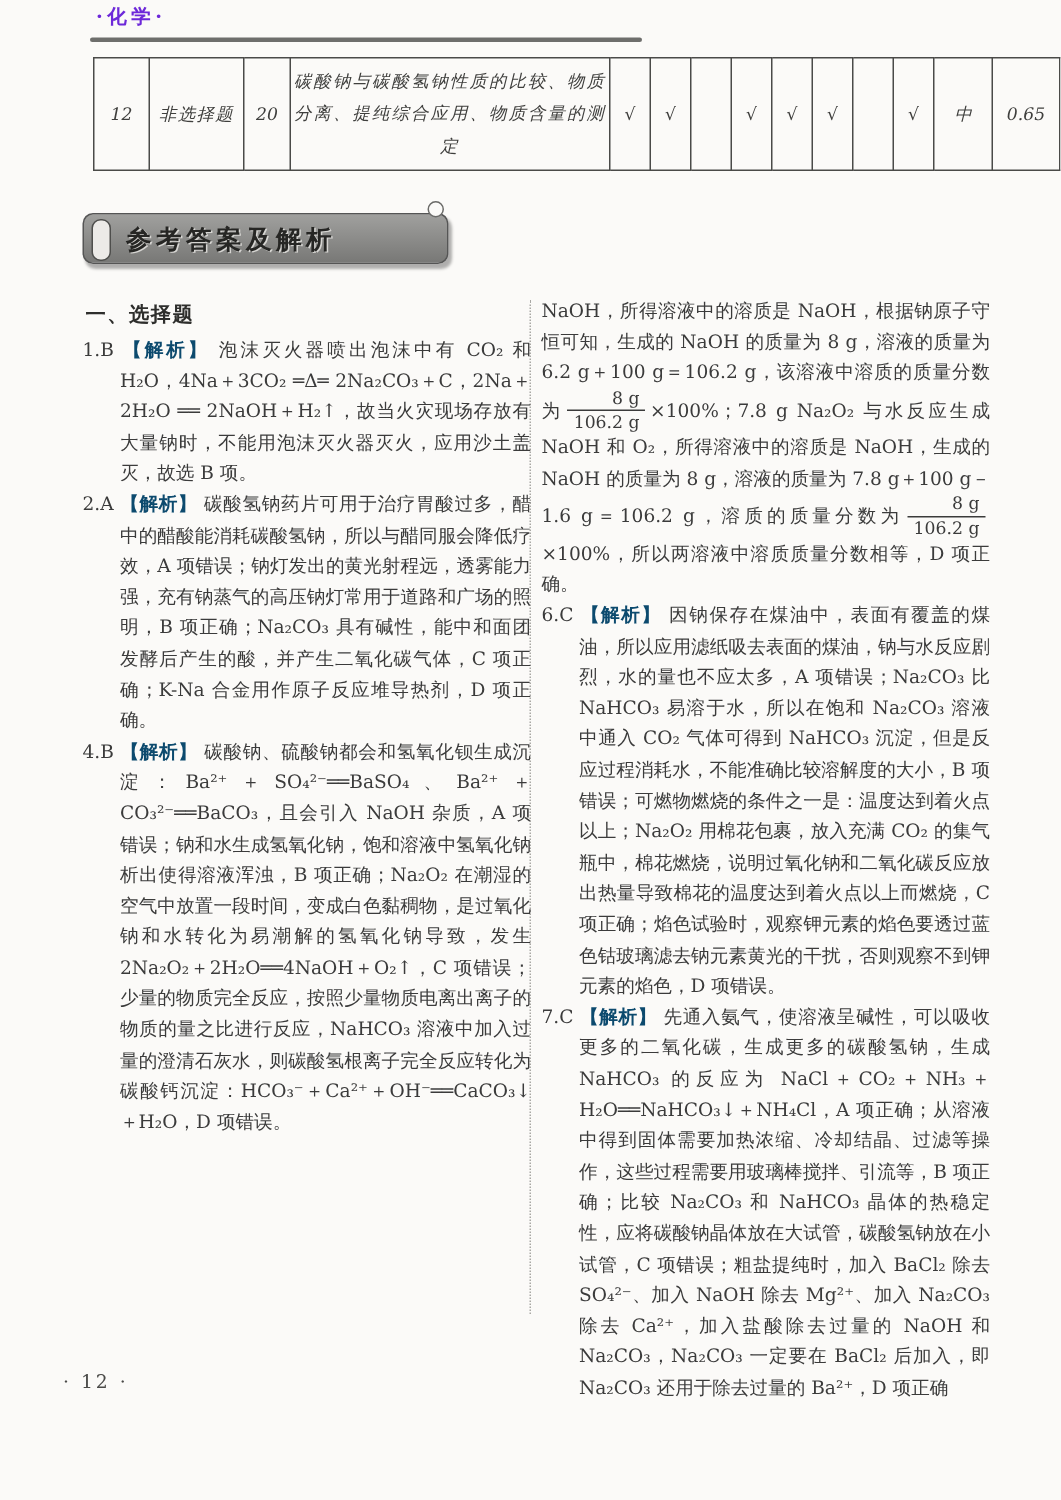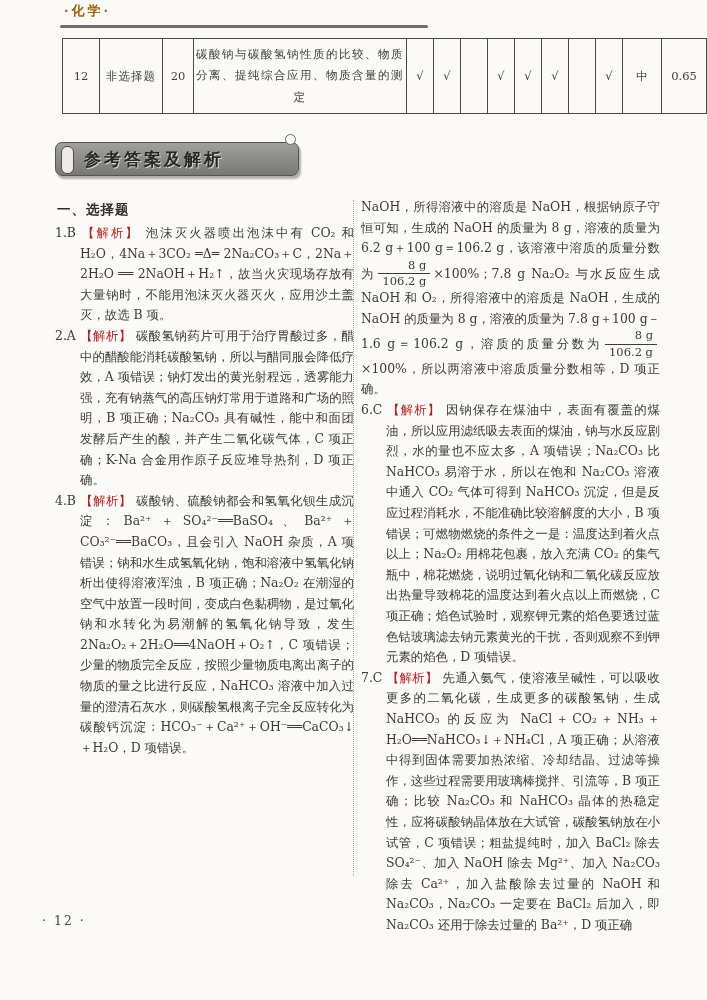--- a/index.html
+++ b/index.html
@@ -5,34 +5,34 @@
   html,body{margin:0;padding:0;}
   body{
     width:707px;height:1000px;position:relative;overflow:hidden;
     background:#fbfaf8;
     font-family:"DejaVu Serif","Liberation Serif",serif;
     color:#3b3b3b;
   }
   
   .page-header{
     position:absolute;top:2px;left:64px;
-    font-size:13px;font-weight:bold;color:#a16207;letter-spacing:3px;
+    font-size:13px;font-weight:bold;color:#6d28d9;letter-spacing:3px;
   }
   .header-rule{
     position:absolute;top:25px;left:60px;width:368px;height:3px;
     background:#6e6e6c;border-radius:2px;
   }
   
   .qtable-wrap{position:absolute;top:38px;left:62px;}
   table.qtable{border-collapse:collapse;}
   table.qtable td{
     border:1.3px solid #4a4a48;
     font-size:11.5px;color:#3f3f3d;
     text-align:center;vertical-align:middle;
-    padding:2px 2px;height:70px;
+    padding:2px 2px;height:70px;font-style:italic;
   }
   td.c-seq{width:32px;}
   td.c-type{width:58px;letter-spacing:1px;}
   td.c-no{width:26px;}
   td.c-desc{width:208px;text-align:left;padding:4px 8px;line-height:1.85;letter-spacing:1.5px;}
   td.c-chk{width:22px;font-size:12px;}
   td.c-dif{width:34px;}
   td.c-score{width:40px;}
   
   .banner{
@@ -64,21 +64,21 @@
   .col-right{top:197px;left:361px;}
   .col-divider{
     position:absolute;left:353px;top:200px;height:676px;width:0;
     border-left:1.6px dotted #a9a8a4;
   }
   .item{
     font-size:12.4px;line-height:20.6px;text-align:justify;
     margin:0;padding-left:25px;text-indent:-25px;color:#3b3b3b;
   }
   .item.cont{padding-left:0;text-indent:0;}
-  .tag{font-weight:normal;color:#b91c1c;}
+  .tag{font-weight:bold;color:#0c4a6e;}
   .frac{
     display:inline-block;vertical-align:-0.65em;text-align:right;
     line-height:1.15;margin:0 3px;font-size:11.5px;text-indent:0;
   }
   .frac .fnum{display:block;padding:0 4px 1px;border-bottom:1.1px solid #3b3b3b;}
   .frac .fden{display:block;padding:1px 4px 0;}
   
   .page-number{
     position:absolute;top:913px;left:42px;width:600px;text-align:left;
     font-size:12.5px;color:#4a4a48;letter-spacing:2px;

